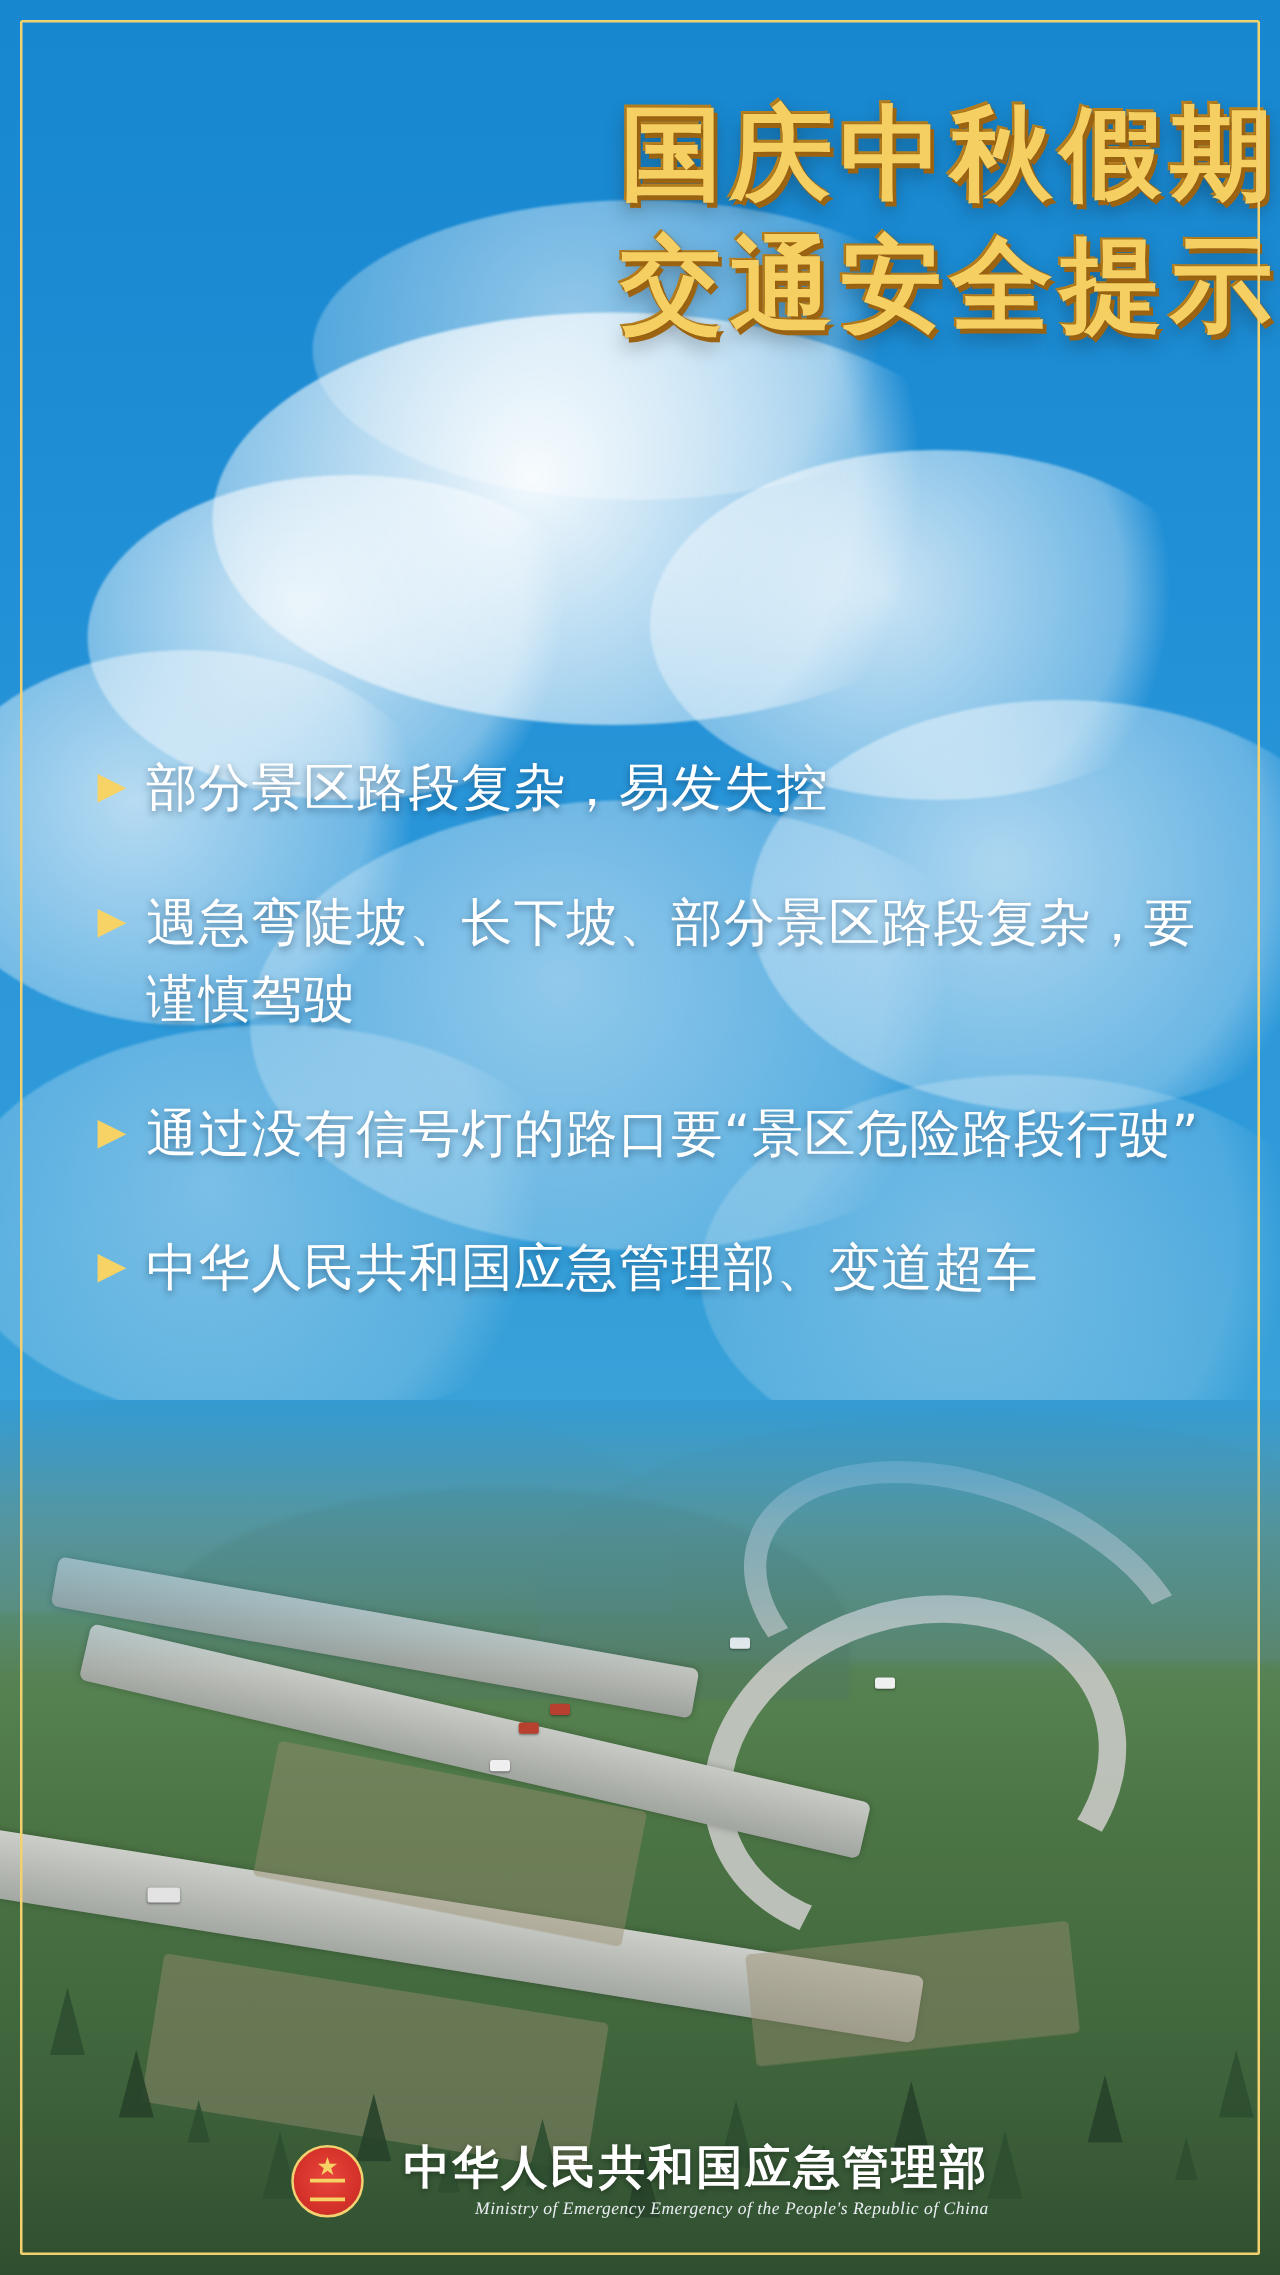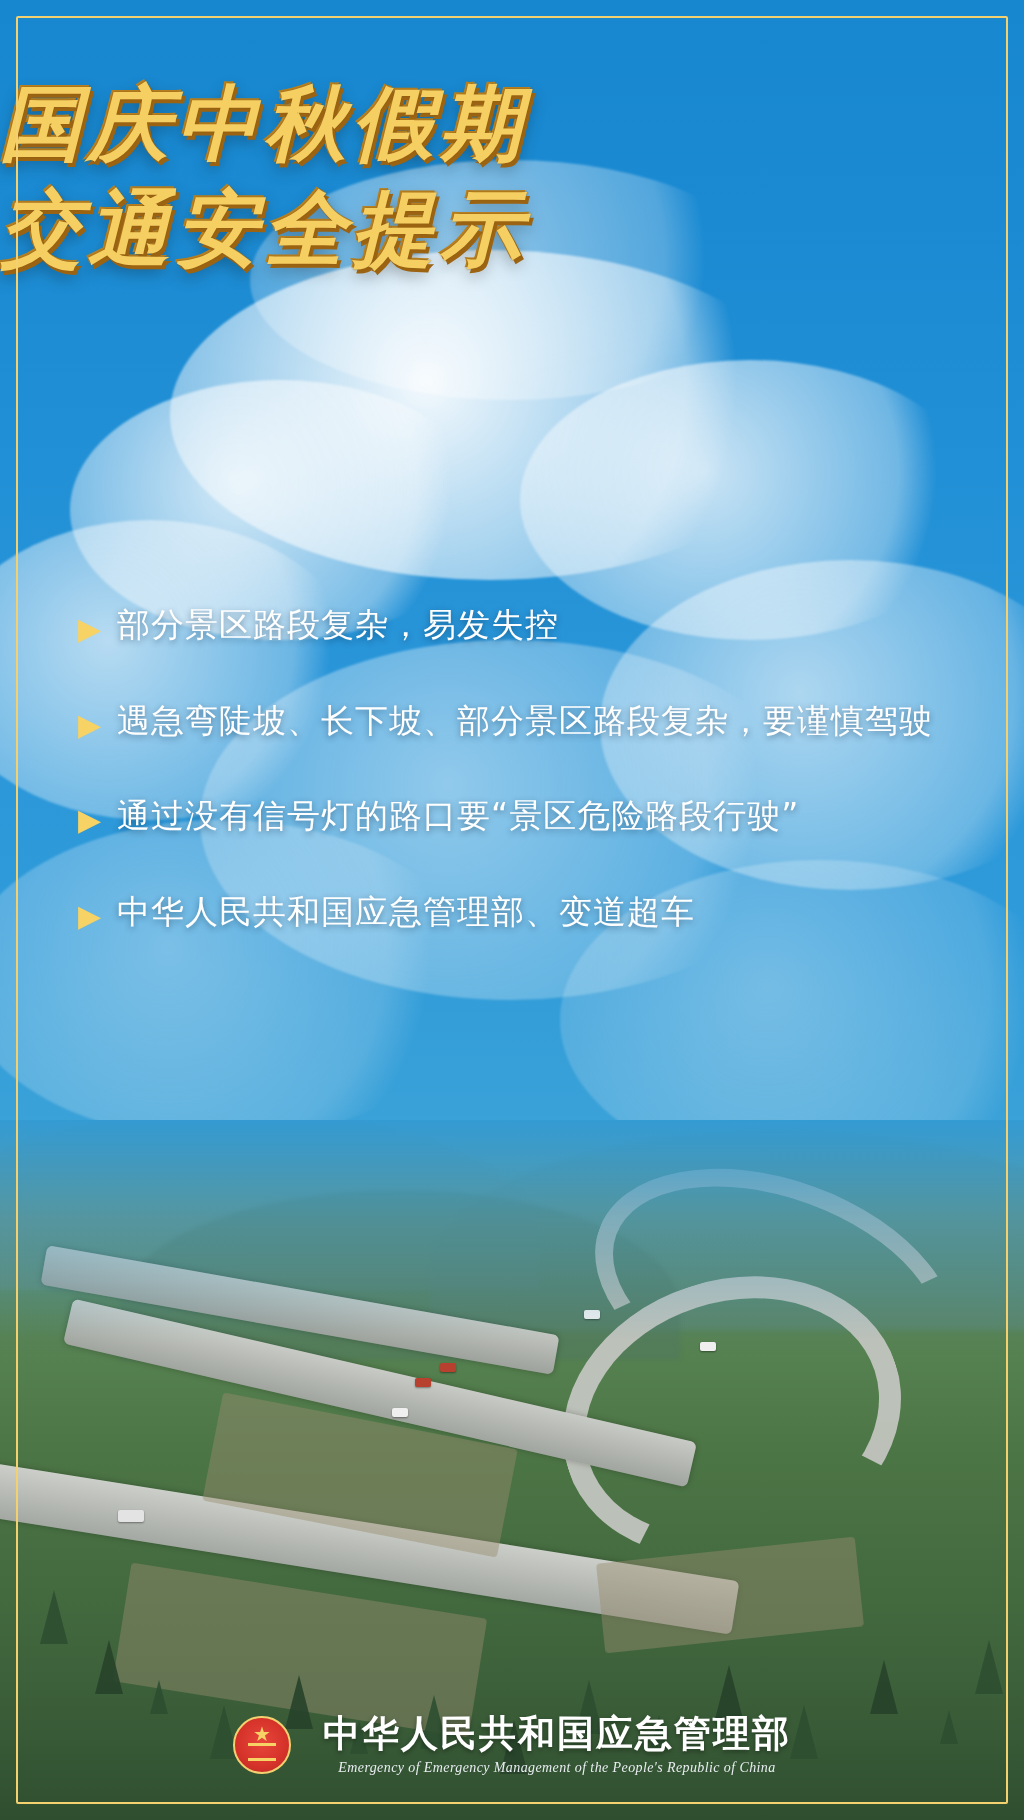--- a/index.html
+++ b/index.html
@@ -181,22 +181,21 @@
   .content {
     position: absolute;
     inset: 0;
     z-index: 15;
   }
 
   .title-block {
     position: absolute;
     top: 72px;
     left: 0; right: 0;
-    text-align: left;
-    font-style: italic;
+    text-align: right;
   }
   .title-line {
     font-family: "DejaVu Sans", "Liberation Sans", sans-serif;
     font-weight: bold;
     font-size: 82px;
     letter-spacing: 6px;
     color: #f6cf63;
     line-height: 1.28;
     text-shadow:
       0 0 2px #8a5a10,
@@ -239,21 +238,21 @@
   .bullet-marker {
     flex: 0 0 auto;
     color: #f7d264;
     font-size: 30px;
     line-height: 1.1;
     margin-top: 12px;
     margin-right: 16px;
   }
   .bullet-text {
     color: #ffffff;
-    font-size: 33px;
+    font-size: 41px;
     line-height: 1.5;
     letter-spacing: 1px;
     text-shadow: 0 2px 6px rgba(0,30,60,.45);
     font-family: "DejaVu Sans", "Liberation Sans", sans-serif;
   }
 
   
   .footer {
     position: absolute;
     left: 0; right: 0;
@@ -282,21 +281,21 @@
     line-height: 1;
   }
   .emblem:after {
     content: "";
     position: absolute;
     left: 13px; right: 13px; bottom: 11px;
     height: 12px;
     border-top: 3px solid #f7d264;
     border-bottom: 3px solid #f7d264;
   }
-  .footer-texts { text-align: center; margin-left: 14px; }
+  .footer-texts { text-align: right; margin-left: 14px; }
   .footer-cn {
     color: #ffffff;
     font-family: "DejaVu Sans", "Liberation Sans", sans-serif;
     font-weight: bold;
     font-size: 37px;
     letter-spacing: 2px;
     line-height: 1.15;
     text-shadow: 0 2px 5px rgba(0,0,0,.4);
   }
   .footer-en {
@@ -392,18 +391,18 @@
         <span class="bullet-marker">▶</span>
         <span class="bullet-text">中华人民共和国应急管理部、变道超车</span>
       </div>
     </div>
   </div>
 
   <div class="footer">
     <div class="emblem"></div>
     <div class="footer-texts">
       <div class="footer-cn">中华人民共和国应急管理部</div>
-      <div class="footer-en">Emergency of Emergency Management of the People's Republic of China</div>
+      <div class="footer-en">Ministry of Emergency Emergency of the People's Republic of China</div>
     </div>
   </div>
 
   <div class="frame"></div>
 </div>
 
 </body></html>

